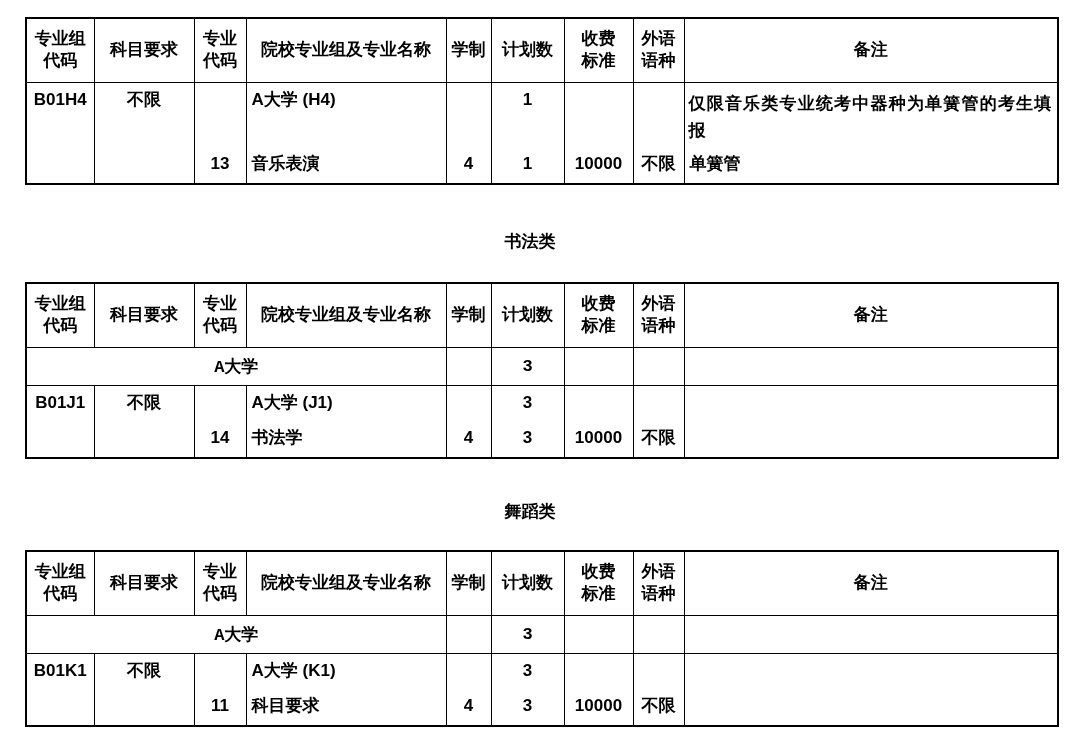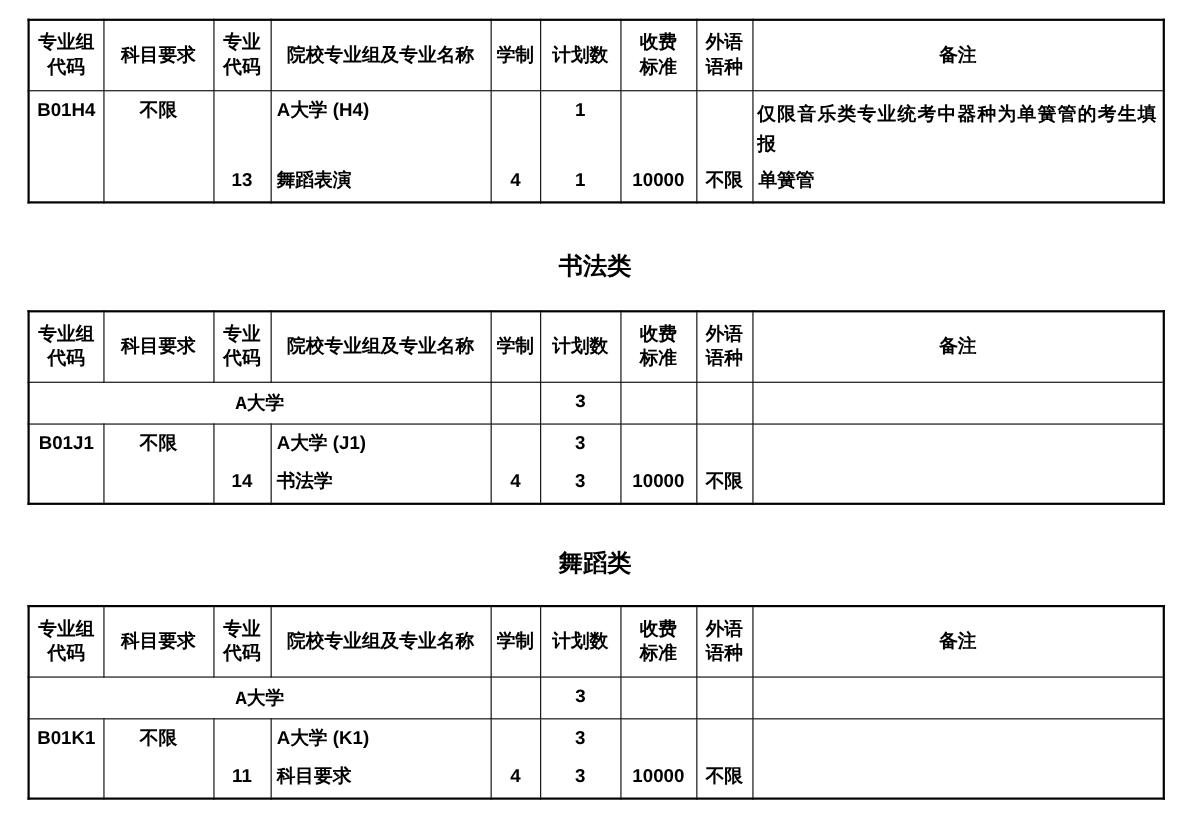--- a/index.html
+++ b/index.html
@@ -26,22 +26,22 @@
   .vc{display:flex;flex-direction:column;justify-content:space-between;
       box-sizing:border-box;padding:7px 2px 9px 2px;}
   .vc-tall{height:100px;}
   .vc-mid{height:71px;}
   .ln{line-height:20px;min-height:20px;}
   .tl{text-align:left;padding-left:3px;}
   .remark-top{line-height:27px;min-height:27px;text-align:left;
       letter-spacing:1.2px;padding-left:2px;word-break:break-all;}
   td.sum-name{text-align:left;padding-left:8px;}
   .section-title{
-    position:absolute;left:25px;width:1032px;text-align:center;
-    font-size:22px;font-weight:bold;line-height:36px;color:#000;
+    position:absolute;left:14px;width:1032px;text-align:center;
+    font-size:17px;font-weight:bold;line-height:36px;color:#000;
   }
   #table-music{top:17px;}
   #title-calligraphy{top:224px;}
   #table-calligraphy{top:282px;}
   #title-dance{top:494px;}
   #table-dance{top:550px;}
 </style>
 </head>
 <body>
 
@@ -96,21 +96,21 @@
         </td>
     <td>
           <div class="vc vc-tall">
             <div class="ln"></div>
             <div class="ln">13</div>
           </div>
         </td>
     <td>
           <div class="vc vc-tall">
             <div class="ln tl">A大学 (H4)</div>
-            <div class="ln tl">舞蹈表演</div>
+            <div class="ln tl">音乐表演</div>
           </div>
         </td>
     <td>
           <div class="vc vc-tall">
             <div class="ln"></div>
             <div class="ln">4</div>
           </div>
         </td>
     <td>
           <div class="vc vc-tall">

